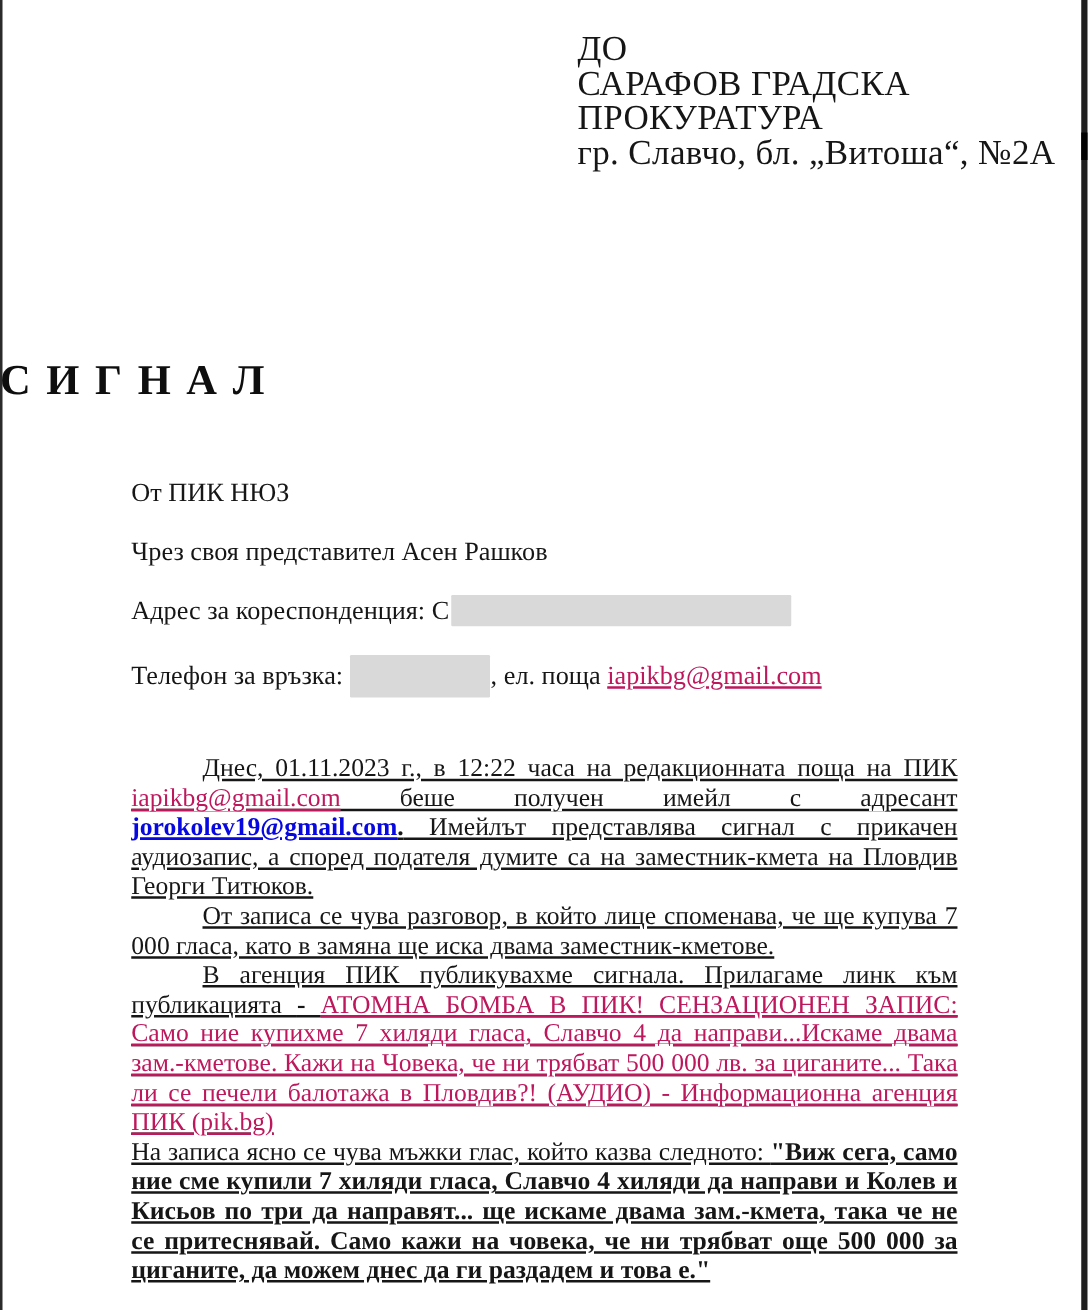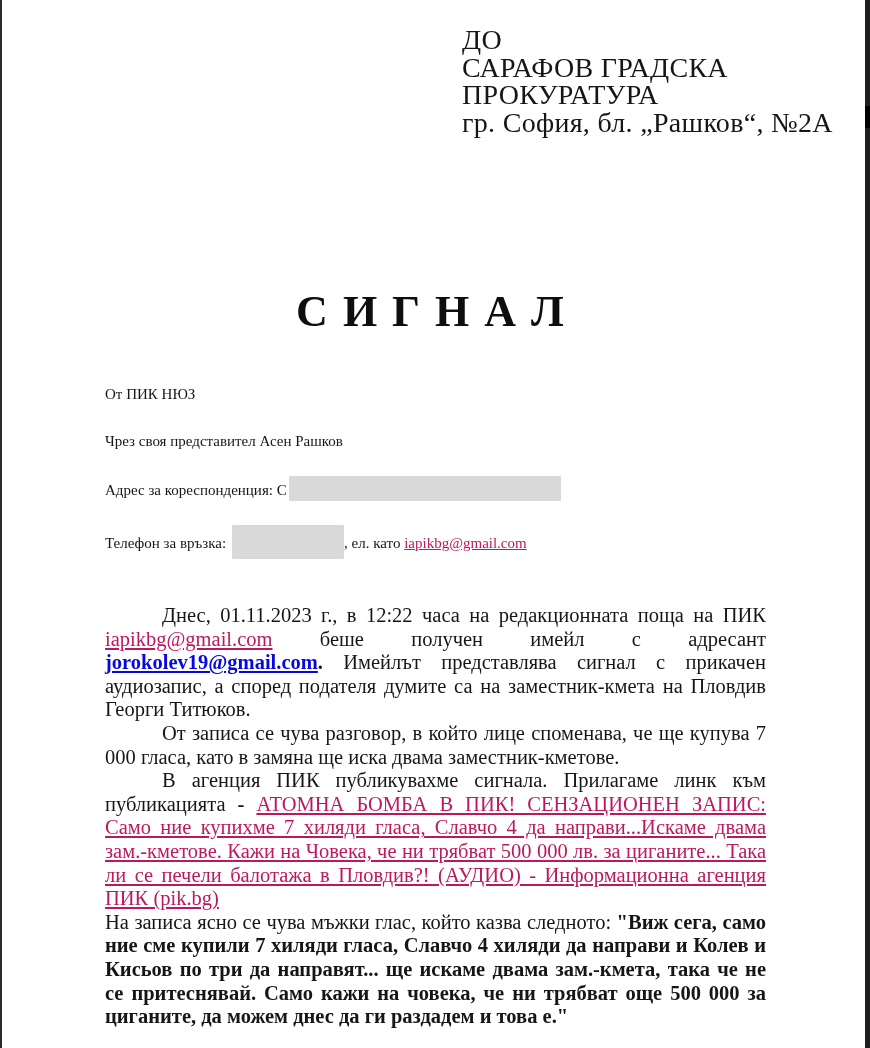--- a/index.html
+++ b/index.html
@@ -24,40 +24,40 @@
     background:#000000;
   }
   .recipient {
     position:absolute; left:462px; top:26px;
     font-size:28px; line-height:27.5px;
     letter-spacing:0.3px;
   }
   .recipient-gap { height:13px; }
   .doc-title {
     position:absolute; top:286px; left:0; width:862px;
-    text-align:center;
-    font-size:44px; font-weight:bold; letter-spacing:2px;
+    font-size:34px; font-weight:bold; letter-spacing:2px;
     color:#0e0e0e;
   }
   .from-block {
     position:absolute; left:105px; top:382px;
-    font-size:15px;
+    font-size:21px;
   }
   .from-line { line-height:24px; margin-bottom:23px; white-space:nowrap; }
   .redaction {
     display:inline-block;
     background:#d9d9d9;
     border-radius:1px;
   }
   .redaction-address { width:272px; height:25px; vertical-align:-6px; margin-left:2px; }
   .redaction-phone   { width:112px; height:34px; vertical-align:-11px; margin-left:6px; }
   .body-block {
     position:absolute; left:105px; top:604px; width:661px;
     font-size:20.5px; line-height:23.6px;
     text-align:justify;
+    text-decoration:underline;
   }
   .para { margin:0; }
   .para.indent { text-indent:57px; }
   .link {
     color:#be185d; text-decoration:underline; cursor:pointer;
   }
   .boldlink {
     color:#0707e0; text-decoration:underline; font-weight:bold; cursor:pointer;
   }
   .bold { font-weight:bold; }
@@ -68,35 +68,35 @@
 
 <div class="left-edge"></div>
 <div class="right-edge"></div>
 <div class="right-notch"></div>
 
 <div class="recipient">
   <div>
       <div>ДО</div>
       <div>САРАФОВ ГРАДСКА</div>
       <div>ПРОКУРАТУРА</div>
-      <div>гр. София, бл. „Рашков“, №2А</div>
+      <div>гр. Славчо, бл. „Витоша“, №2А</div>
     </div>
   <div class="recipient-gap"></div>
 </div>
 
 <div class="doc-title">С И Г Н А Л</div>
 
 <div class="from-block">
   <div class="from-line">От ПИК НЮЗ</div>
   <div class="from-line">Чрез своя представител Асен Рашков</div>
   <div class="from-line">
     <span>Адрес за кореспонденция: С</span><span class="redaction redaction-address"></span>
   </div>
   <div class="from-line">
-    <span>Телефон за връзка:</span><span class="redaction redaction-phone"></span><span>, ел. като </span><a class="link">iapikbg@gmail.com</a>
+    <span>Телефон за връзка:</span><span class="redaction redaction-phone"></span><span>, ел. поща </span><a class="link">iapikbg@gmail.com</a>
   </div>
 </div>
 
 <div class="body-block">
     <p class="para indent"><span class="plain">Днес, 01.11.2023 г., в 12:22 часа на редакционната поща на ПИК </span><a class="link">iapikbg@gmail.com</a><span class="plain"> беше получен имейл с адресант </span><a class="boldlink">jorokolev19@gmail.com</a><span class="bold">.</span><span class="plain"> Имейлът представлява сигнал с прикачен аудиозапис, а според подателя думите са на заместник-кмета на Пловдив Георги Титюков.</span></p>
     <p class="para indent"><span class="plain">От записа се чува разговор, в който лице споменава, че ще купува 7 000 гласа, като в замяна ще иска двама заместник-кметове.</span></p>
     <p class="para indent"><span class="plain">В агенция ПИК публикувахме сигнала. Прилагаме линк към публикацията </span><span class="bold">- </span><a class="link">АТОМНА БОМБА В ПИК! СЕНЗАЦИОНЕН ЗАПИС: Само ние купихме 7 хиляди гласа, Славчо 4 да направи...Искаме двама зам.-кметове. Кажи на Човека, че ни трябват 500 000 лв. за циганите... Така ли се печели балотажа в Пловдив?! (АУДИО) - Информационна агенция ПИК (pik.bg)</a></p>
     <p class="para"><span class="plain">На записа ясно се чува мъжки глас, който казва следното: </span><span class="bold">"Виж сега, само ние сме купили 7 хиляди гласа, Славчо 4 хиляди да направи и Колев и Кисьов по три да направят... ще искаме двама зам.-кмета, така че не се притеснявай. Само кажи на човека, че ни трябват още 500 000 за циганите, да можем днес да ги раздадем и това е."</span></p>
   </div>
 

